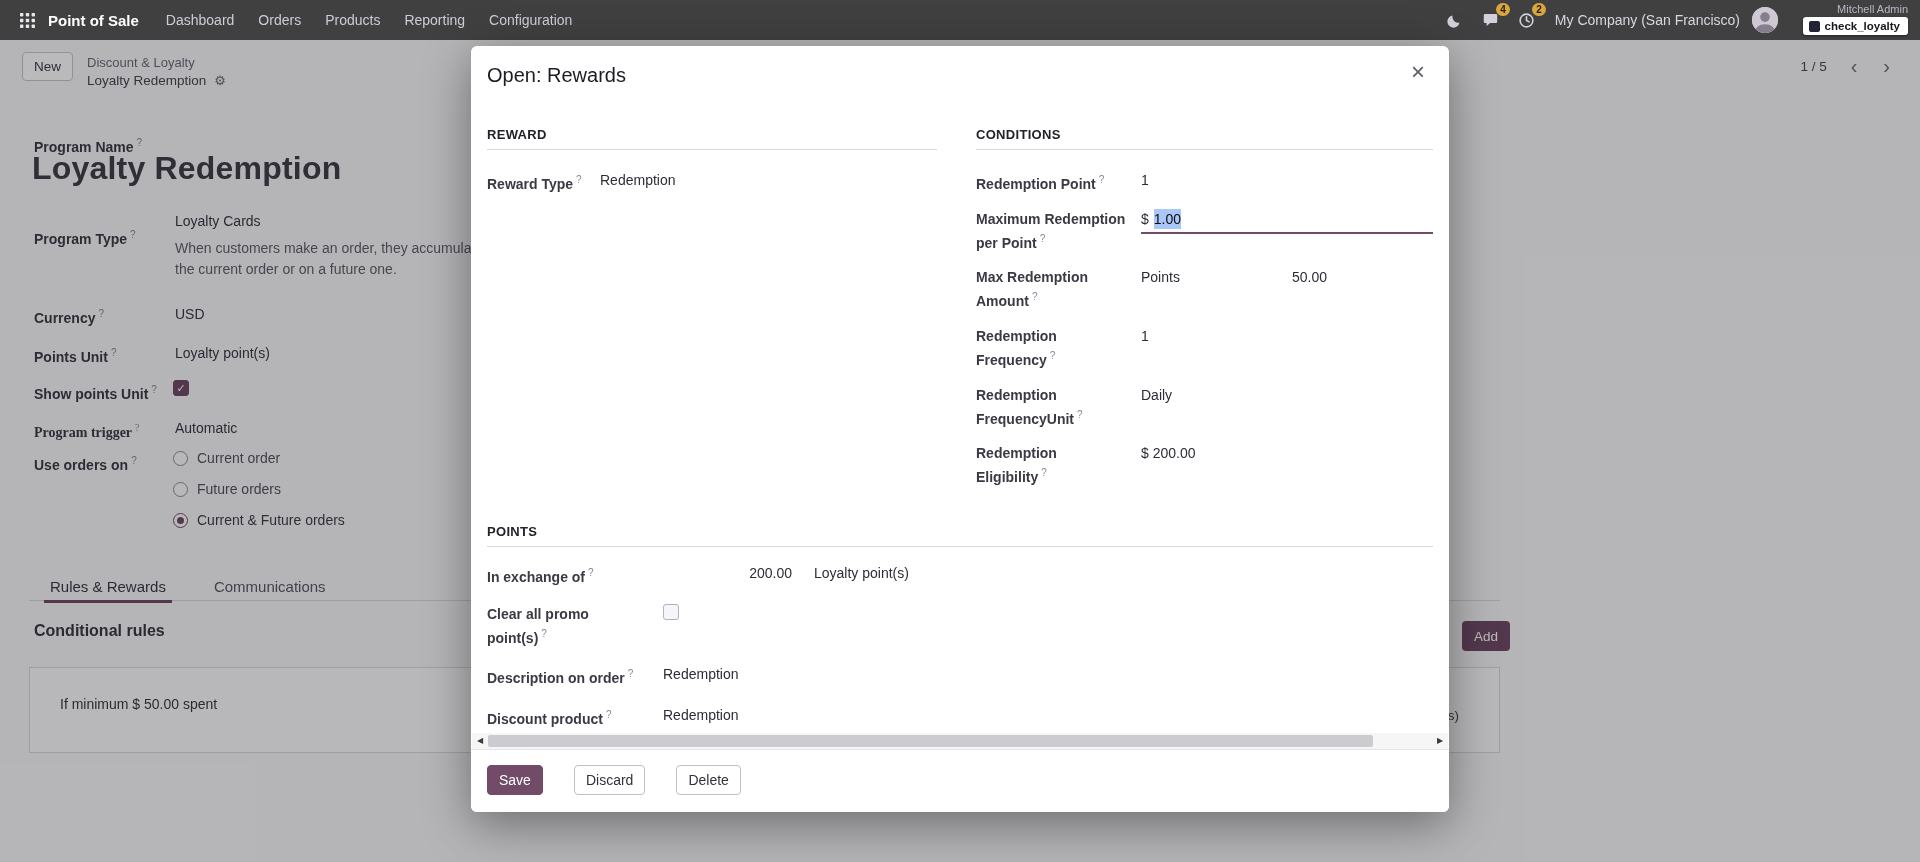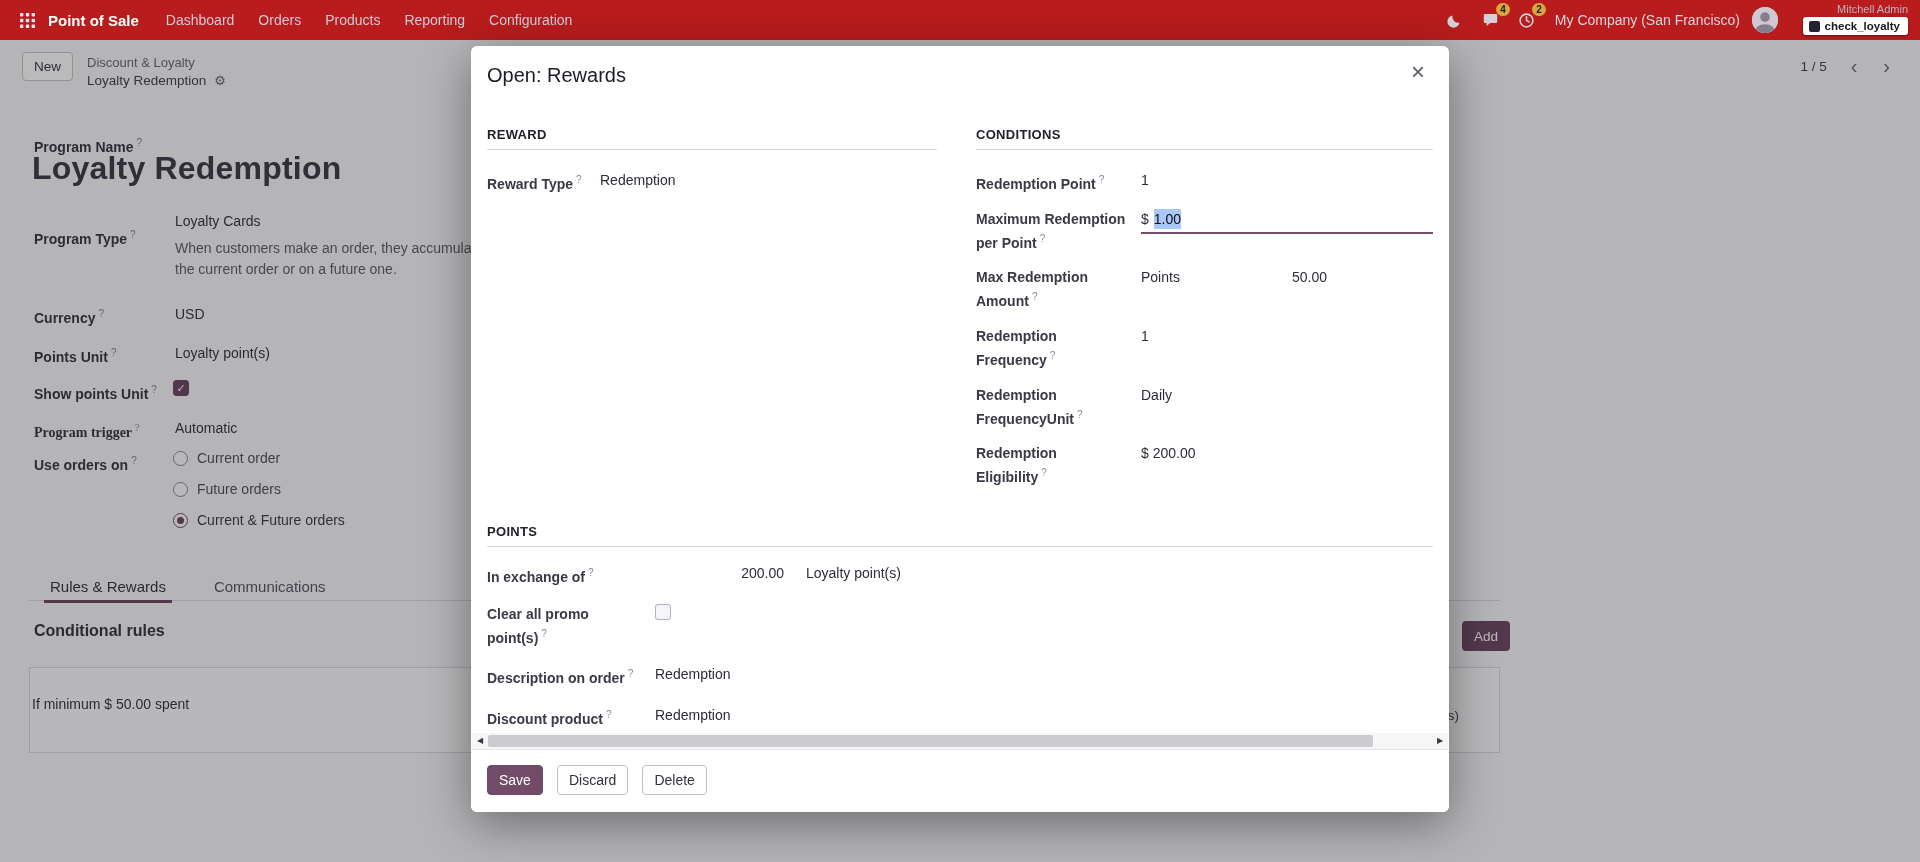--- a/index.html
+++ b/index.html
@@ -6,21 +6,21 @@
   html,body { width:1920px; height:862px; }
   body {
     position: relative; overflow: hidden;
     background: #f9f8fb;
     font-family: "Liberation Sans", sans-serif;
     color: #2f2d37;
   }
   sup.help { font-size:10px; color:#8a8794; font-weight:400; margin-left:3px; vertical-align:super; }
 
   
-  .navbar { position:absolute; top:0; left:0; right:0; height:40px; background:#b91c1c;
+  .navbar { position:absolute; top:0; left:0; right:0; height:40px; background:#404040;
             display:flex; align-items:center; padding:0 12px; z-index:50; }
   .nav-apps { width:30px; height:30px; display:flex; align-items:center; justify-content:center; cursor:pointer; }
   .nav-title { color:#ffffff; font-size:15px; font-weight:700; margin:0 16px 0 6px; white-space:nowrap; }
   .nav-menu { display:flex; align-items:center; gap:2px; }
   .nav-item { color:#cfcbd8; font-size:14px; padding:6px 11px; border-radius:4px; cursor:pointer; white-space:nowrap; }
   .nav-right { margin-left:auto; display:flex; align-items:center; gap:12px; padding-right:130px; }
   .nav-ico { position:relative; width:24px; height:24px; display:flex; align-items:center; justify-content:center; cursor:pointer; }
   .nav-badge { position:absolute; top:-5px; right:-7px; background:#d9a73c; color:#241f10;
                font-size:10px; font-weight:700; border-radius:8px; padding:1px 4px; line-height:11px; }
   .nav-company { color:#d9d6e0; font-size:14px; margin-left:4px; white-space:nowrap; cursor:pointer; }
@@ -74,21 +74,21 @@
   .tabs { position:absolute; left:44px; top:574px; display:flex; gap:36px; }
   .tab { font-size:15px; color:#5a5763; padding:4px 6px 8px; cursor:pointer; }
   .tab.active { color:#3a3742; font-weight:400; border-bottom:3px solid #714B67; padding-bottom:5px; }
   .tabline { position:absolute; left:29px; top:600px; width:1471px; height:1px; background:#dbd8e0; }
 
   .cond-title { position:absolute; left:34px; top:622px; font-size:16px; font-weight:700; color:#3a3742; }
   .btn-add { position:absolute; left:1462px; top:621px; height:30px; padding:0 12px; background:#714B67;
              color:#ffffff; border:none; border-radius:4px; font-size:13.5px; font-family:inherit; cursor:pointer; }
   .rules-box { position:absolute; left:29px; top:667px; width:1471px; height:86px; background:#fdfdfe;
                border:1px solid #dbd8e0; }
-  .rule-text { position:absolute; left:2px; top:28px; font-size:14px; color:#3a3742; cursor:pointer; }
+  .rule-text { position:absolute; left:30px; top:28px; font-size:14px; color:#3a3742; cursor:pointer; }
   .partial-unit { position:absolute; right:40px; top:40px; font-size:13.5px; color:#47444f; }
 
   
   .backdrop { position:absolute; inset:0; background:rgba(8,6,12,.28); z-index:40; }
   .modal { position:absolute; left:471px; top:46px; width:978px; height:766px; background:#ffffff;
            border-radius:6px; box-shadow:0 12px 48px rgba(0,0,0,.40); z-index:55; }
   .modal-header { position:relative; padding:18px 16px 0; height:44px; }
   .modal-title { font-size:20px; font-weight:500; color:#1d1c23; }
   .modal-close { position:absolute; right:14px; top:10px; font-size:24px; color:#5f5c68; padding:2px 10px;
                  background:none; border:none; cursor:pointer; font-family:inherit; line-height:28px; }
@@ -101,30 +101,30 @@
   .sec-points { margin-top:22px; margin-bottom:16px; }
   .frow { display:flex; align-items:flex-start; margin-bottom:15px; }
   .lab { font-size:14px; font-weight:700; color:#3c3945; line-height:20px; flex:none; }
   .col-l .lab { width:100px; margin-right:13px; }
   .col-r .lab { width:150px; margin-right:15px; }
   .val { font-size:14px; color:#2e2c36; line-height:20px; flex:1; min-width:0; display:flex; cursor:text; }
   .uline { flex:1; border-bottom:2px solid #714B67; padding-bottom:3px; display:flex; gap:5px; }
   .sel-text { background:#a9c7f8; color:#0c0c10; }
   .val-points { width:120px; flex:none; cursor:pointer; }
   .val-amt { width:66px; flex:none; text-align:right; }
-  .prow .lab { width:152px; margin-right:16px; }
+  .prow .lab { width:152px; margin-right:24px; }
   .prow { margin-bottom:17px; }
   .num-exch { width:129px; flex:none; text-align:right; margin-right:22px; }
 
   .modal-scroll { position:absolute; left:1px; right:1px; top:687px; height:16px; background:#f6f6f7;
                   display:flex; align-items:center; }
   .scroll-arrow { width:16px; flex:none; text-align:center; font-size:8px; color:#3a3a3a; line-height:16px; cursor:pointer; }
   .scroll-thumb { height:12px; width:885px; flex:none; background:#cbcbd0; border-radius:2px; cursor:grab; }
   .modal-footer { position:absolute; left:0; right:0; top:703px; bottom:0; border-top:1px solid #e6e4ea;
-                  padding:15px 16px; display:flex; gap:14px; background:#ffffff; border-radius:0 0 6px 6px; }
+                  padding:15px 16px; display:flex; gap:31px; background:#ffffff; border-radius:0 0 6px 6px; }
   .btn { height:30px; padding:0 11px; border-radius:4px; font-size:14px; font-family:inherit; cursor:pointer; }
   .btn-save { background:#714B67; color:#ffffff; border:1px solid #714B67; }
   .btn-sec { background:#ffffff; color:#33313b; border:1px solid #c2bfca; }
 </style>
 </head>
 <body>
 
 <div>
 
   <button class="btn-new">New</button>

